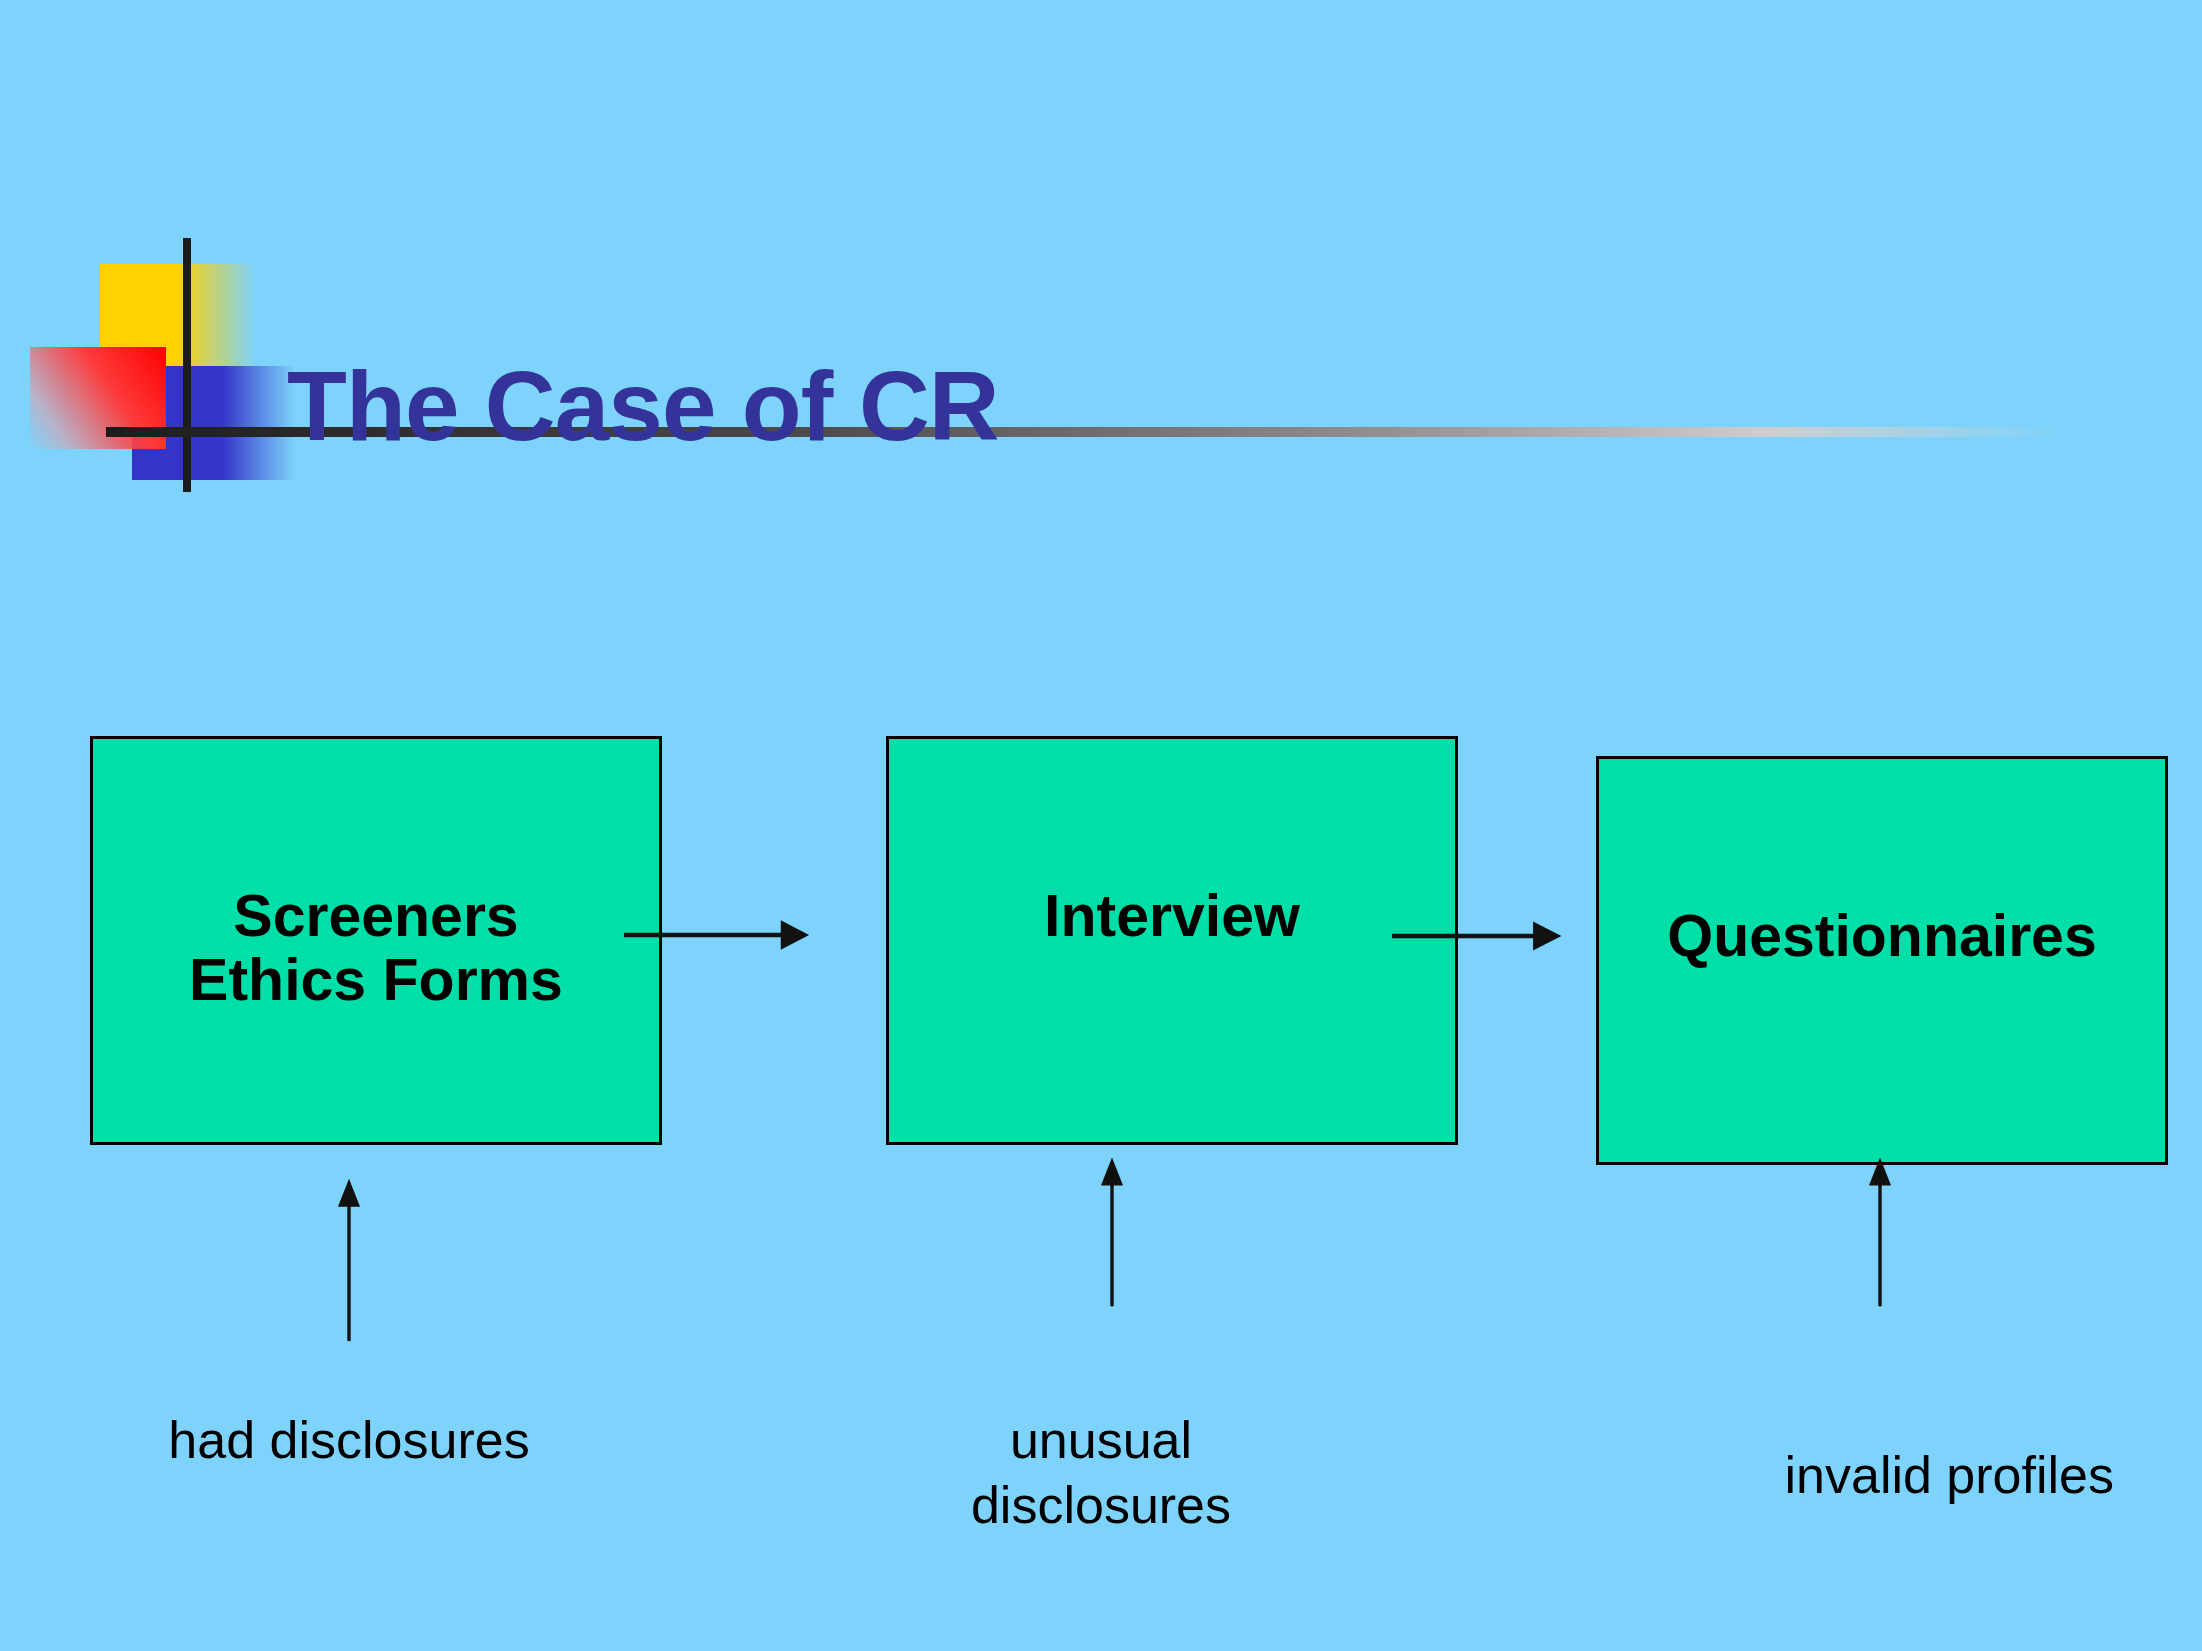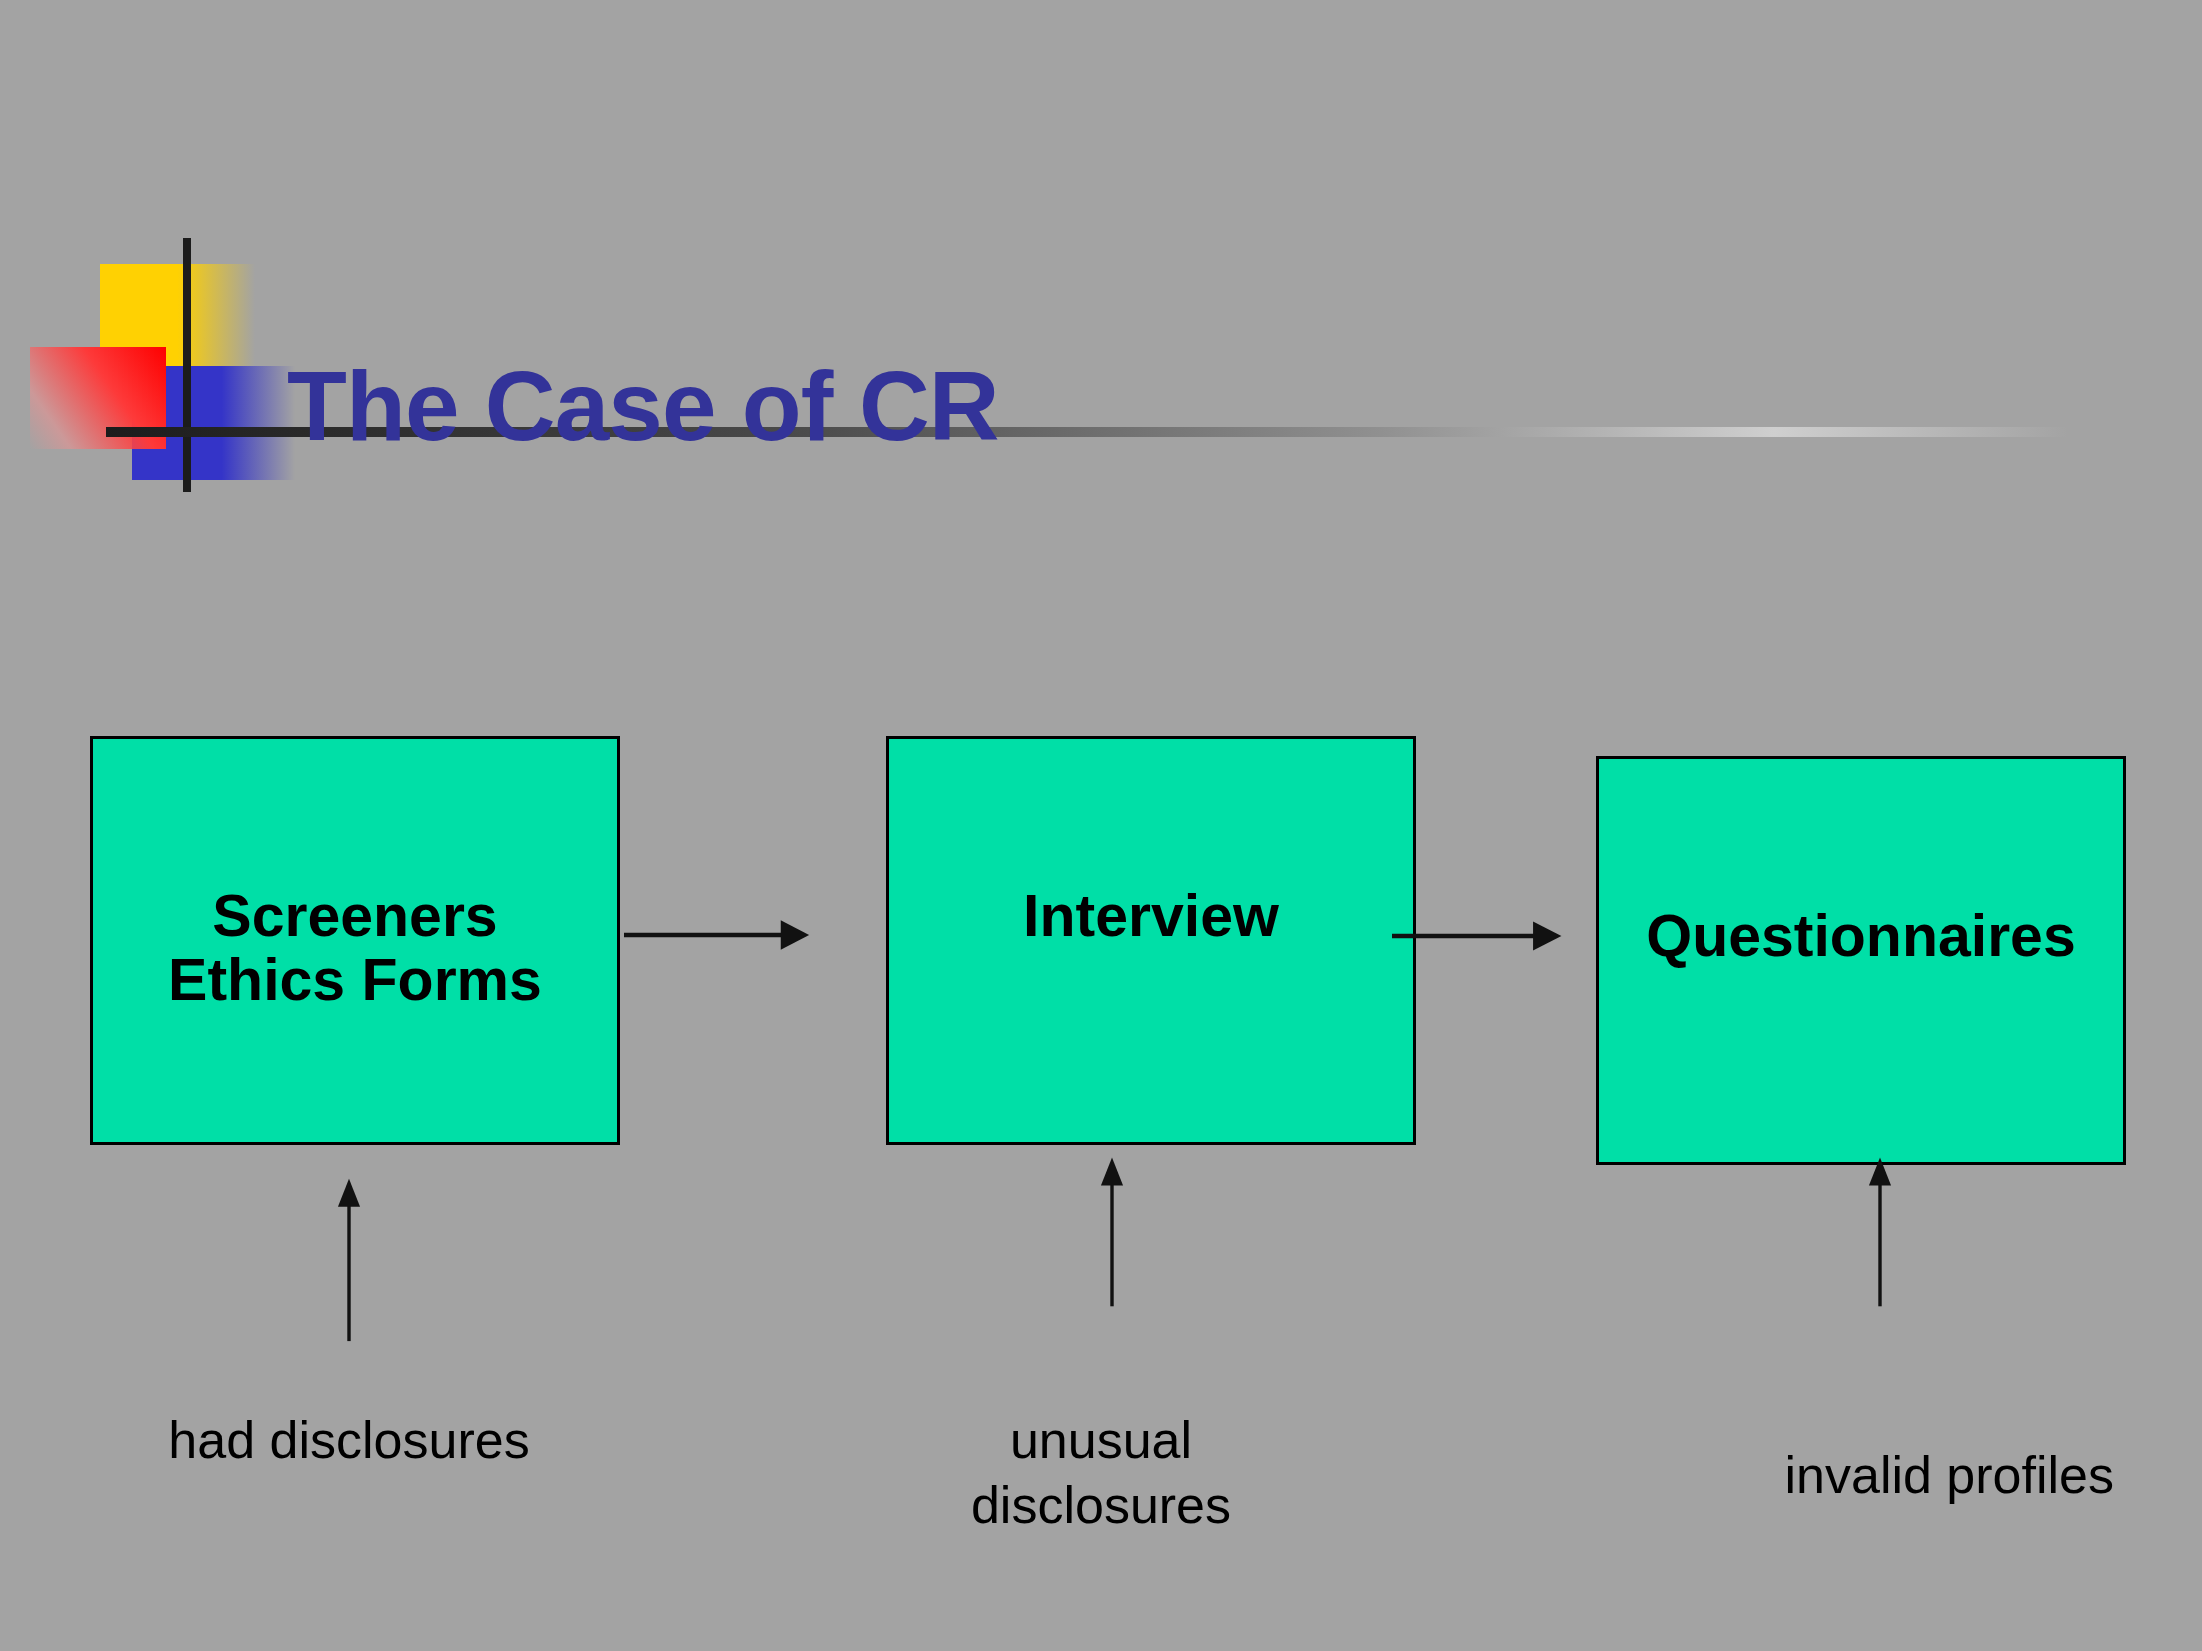--- a/index.html
+++ b/index.html
@@ -7,21 +7,21 @@
     padding: 0;
     background: #ffffff;
     width: 2203px;
     height: 1652px;
     font-family: "Liberation Sans", sans-serif;
   }
   .slide {
     position: relative;
     width: 2203px;
     height: 1652px;
-    background: #a3a3a3;
+    background: #7dd3fc;
     overflow: hidden;
   }
   
   .deco-yellow {
     position: absolute;
     left: 100px; top: 264px; width: 155px; height: 102px;
     background: linear-gradient(90deg, #FFD102 0%, #FFD102 50%, rgba(255,209,2,0) 100%);
     z-index: 1;
   }
   .deco-blue {
@@ -56,21 +56,21 @@
     font-weight: bold;
     letter-spacing: -0.9px;
     color: #333399;
     white-space: nowrap;
     z-index: 5;
   }
   
   .flow-box {
     position: absolute;
     top: 736px;
-    width: 530px;
+    width: 572px;
     height: 409px;
     background: #00DFA7;
     border: 3.4px solid #000000;
     box-sizing: border-box;
   }
   .flow-box.pos-1 { left: 90px; }
   .flow-box.pos-2 { left: 842px; margin-left: 44px; }
   .flow-box.pos-3 { left: 1596px; margin-top: 20px; }
   .flow-box-label {
     position: absolute;

